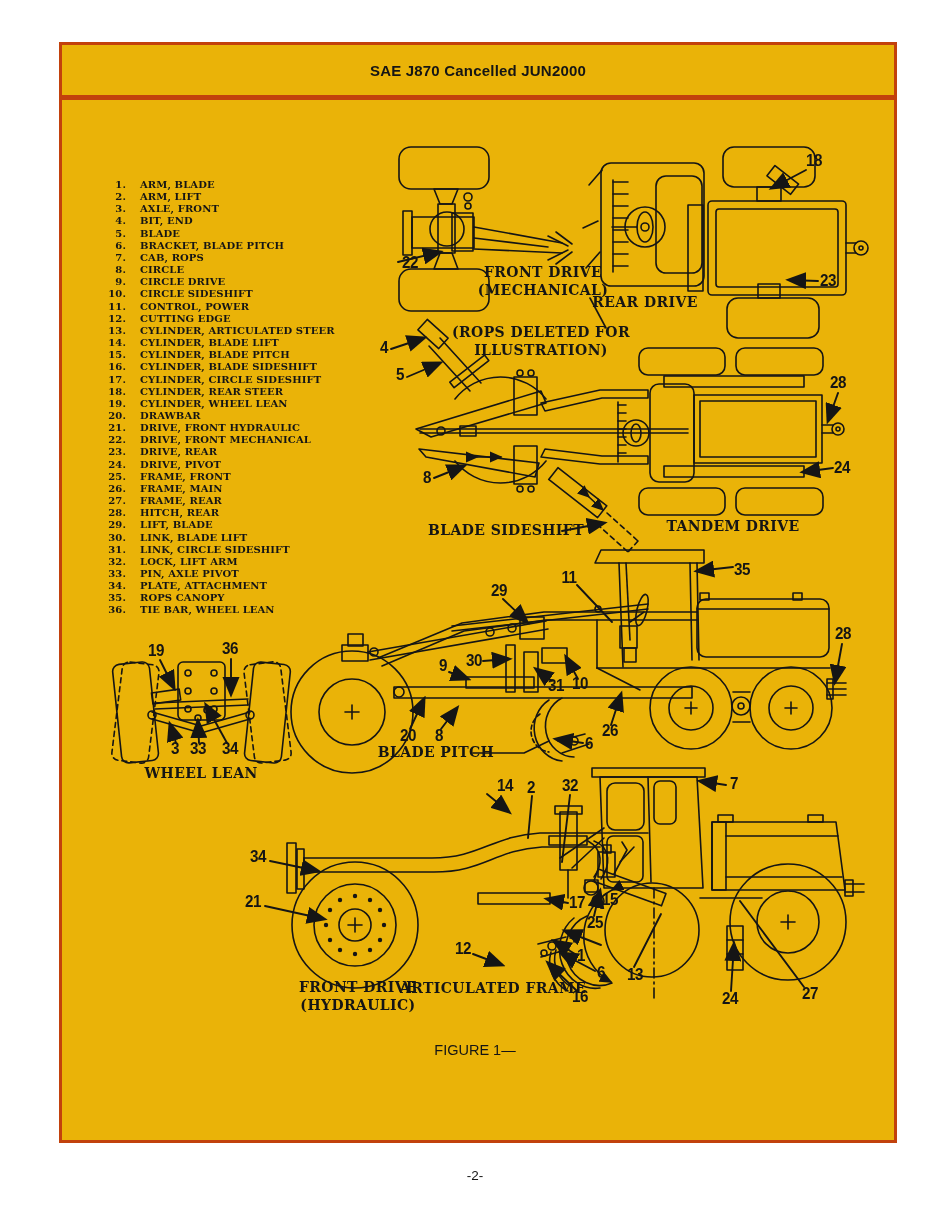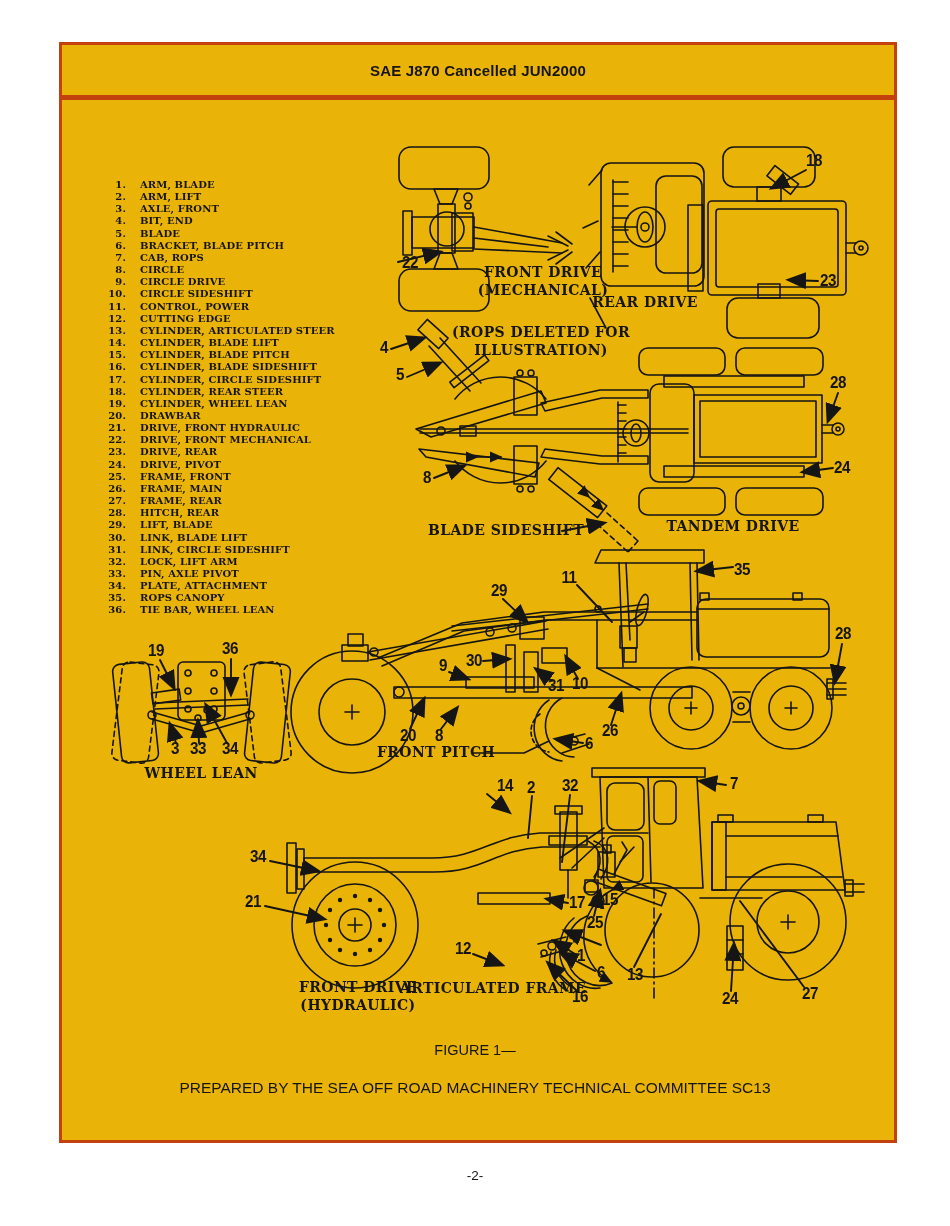--- a/index.html
+++ b/index.html
@@ -550,23 +550,22 @@
       <div class="callout" style="left: 810px; top: 994px;">27</div>
     </div>
   <div id="labels">
       <div class="diagram-label" style="left: 543px; top: 281px;">FRONT DRIVE
 (MECHANICAL)</div>
       <div class="diagram-label" style="left: 645px; top: 303px;">REAR DRIVE</div>
       <div class="diagram-label" style="left: 541px; top: 341px;">(ROPS DELETED FOR
 ILLUSTRATION)</div>
       <div class="diagram-label" style="left: 506px; top: 531px;">BLADE SIDESHIFT</div>
       <div class="diagram-label" style="left: 733px; top: 527px;">TANDEM DRIVE</div>
-      <div class="diagram-label" style="left: 436px; top: 753px;">FRONT PITCH</div>
+      <div class="diagram-label" style="left: 436px; top: 753px;">BLADE PITCH</div>
       <div class="diagram-label" style="left: 201px; top: 774px;">WHEEL LEAN</div>
       <div class="diagram-label" style="left: 358px; top: 996px;">FRONT DRIVE
 (HYDRAULIC)</div>
       <div class="diagram-label" style="left: 493px; top: 989px;">ARTICULATED FRAME</div>
     </div>
 
   <div class="figure-caption">FIGURE 1—</div>
-  <div class="footer-line1">PREPARED BY THE SEA OFF ROAD MACHINERY TECHNICAL COMMITTEE SC13</div>
   <div class="page-num">-2-</div>
 </div>
 
 </body></html>

